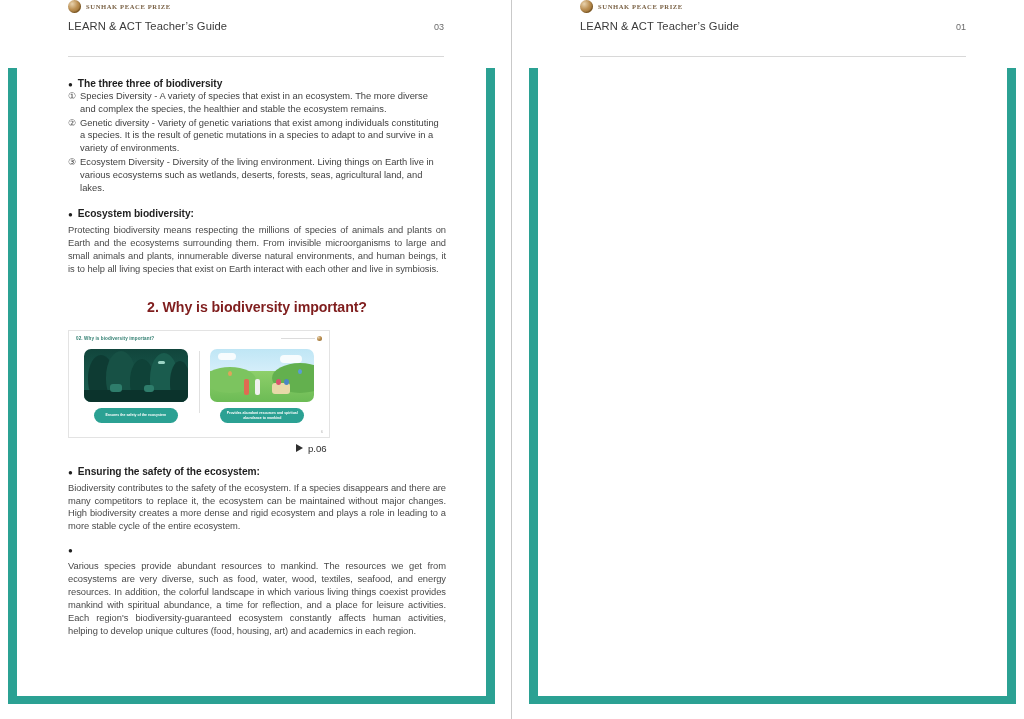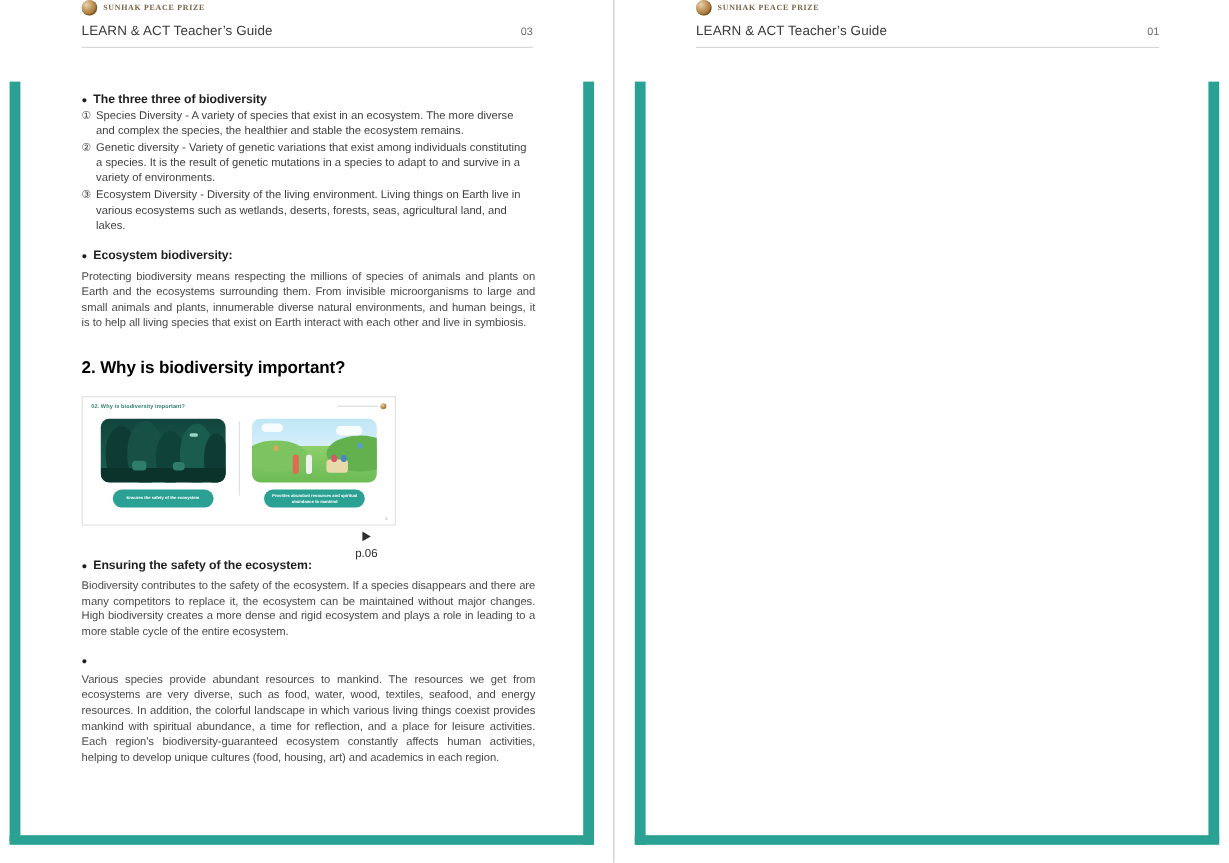--- a/index.html
+++ b/index.html
@@ -38,32 +38,32 @@
     flex: 0 0 auto;
   }
   .logo-text {
     font-family: "Liberation Serif", serif;
     font-size: 6.6px; letter-spacing: .6px; color: #7a6246; font-weight: 700;
     white-space: nowrap;
   }
   .hdr-line {
     display: flex; align-items: baseline; justify-content: space-between;
     border-bottom: 1px solid #d8d8d8;
-    padding-bottom: 7px; margin-top: 7px;
+    padding-bottom: 24px; margin-top: 7px;
   }
   .hdr-title { font-size: 11.2px; color: #3a3a3a; letter-spacing: .1px; }
   .hdr-pageno { font-size: 9px; color: #6a6a6a; }
 
   
   .content { position: absolute; }
   .content-left  { left: 68px; top: 70px; width: 378px; }
 
   h2.sec-title {
-    font-size: 14.2px; font-weight: 700; color: #000000;
-    line-height: 1.32; letter-spacing: -.1px;
+    font-size: 14.2px; font-weight: 700; color: #7f1d1d;
+    line-height: 1.32; letter-spacing: -.1px; text-align: center;
   }
 
   .bullet-head {
     font-size: 10.2px; font-weight: 700; color: #1f1f1f;
     display: flex; gap: 5px; align-items: baseline; letter-spacing: -.05px;
   }
   .bullet-head .dot { font-size: 8px; line-height: 1; color:#1f1f1f; }
 
   p.body {
     font-size: 9.35px; line-height: 1.38; color: #4a4a4a;
@@ -224,21 +224,21 @@
                 <div style="position:absolute;left:74px;top:30px;width:5px;height:6px;border-radius:50%;background:#4b86c4;"></div>
                 <div style="position:absolute;left:18px;top:22px;width:4px;height:5px;border-radius:50%;background:#e0a35a;"></div>
                 <div style="position:absolute;left:88px;top:20px;width:4px;height:5px;border-radius:50%;background:#5b9bd5;"></div>
               </div>
               <div class="pill">Provides abundant resources and spiritual abundance to mankind</div>
             </div>
           </div>
           <div class="slide-pg">6</div>
         </div>
 
-        <div class="play-ref" style="position:absolute; left:228px; top:113px;flex-direction:column;">
+        <div class="play-ref" style="position:absolute; left:228px; top:113px;">
           <span class="tri"></span>
           <span>p.06</span>
         </div>
       </div>
 
       <div style="height:28px"></div>
 
       <div class="bullet-head">
         <span class="dot">●</span>
         <span>Ensuring the safety of the ecosystem:</span>

